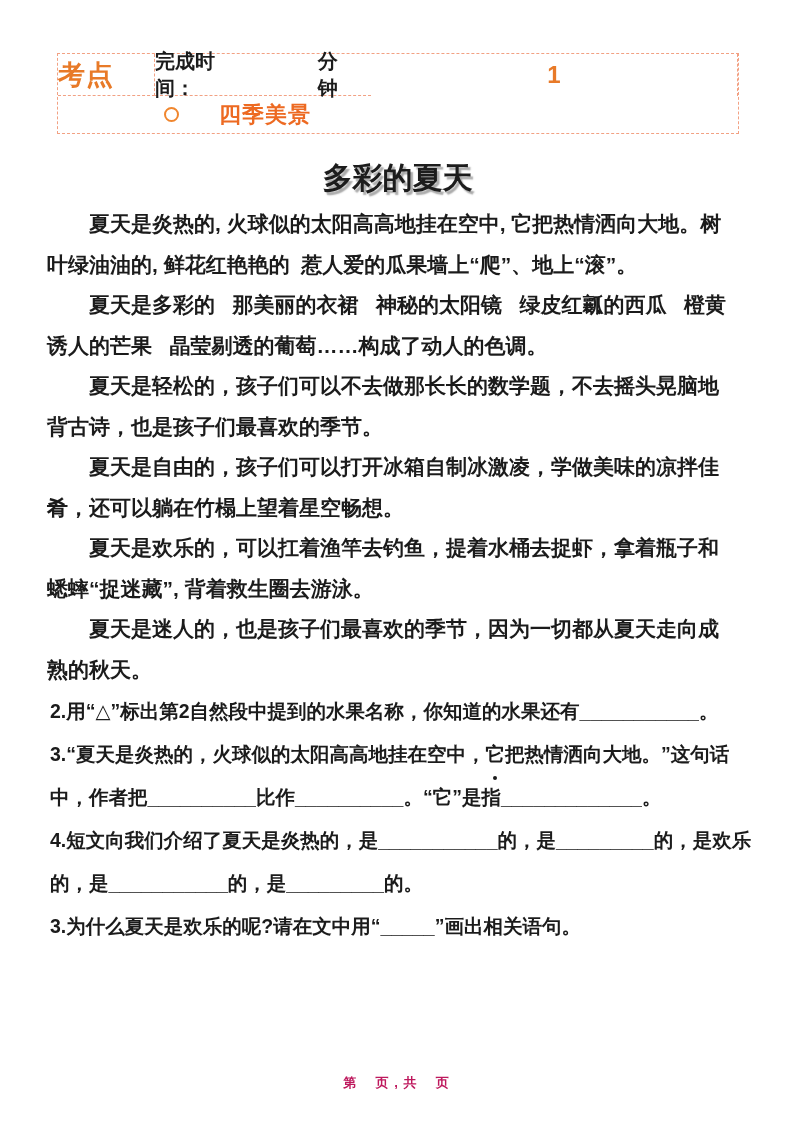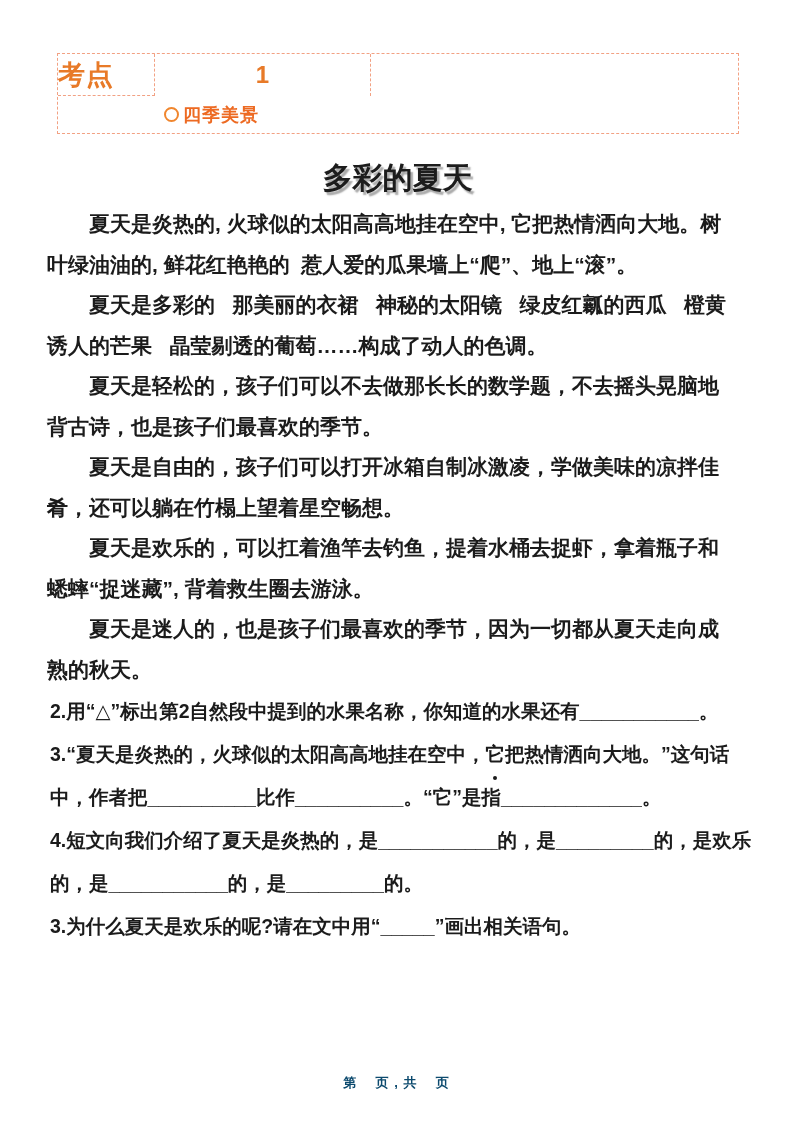--- a/index.html
+++ b/index.html
@@ -41,21 +41,21 @@
     border-bottom:1.6px dashed var(--border);
     justify-content:flex-end;gap:70px;padding-right:16px;font-size:20px;
   }
   .cell-exam-number{
     justify-content:center;
     border-right:1.6px dashed var(--border);
     color:var(--accent);font-size:24px;
   }
   .cell-topic{
     grid-column:2 / 4;
-    padding-left:9px;font-size:18px;color:var(--topic);letter-spacing:1px;
+    padding-left:9px;font-size:22px;color:var(--topic);letter-spacing:1px;gap:36px;
   }
   .ring{
     display:inline-block;width:15px;height:15px;border-radius:50%;
     border:2.6px solid #f0862e;margin-right:4px;flex:0 0 auto;
   }
   
   .article-title{
     position:absolute;left:1px;top:158px;width:100%;
     margin:0;text-align:center;
     font-size:30px;font-weight:700;color:#1c1c1c;
@@ -74,29 +74,33 @@
   .questions p{margin:0;white-space:pre-wrap;word-break:break-word;}
   .emph{position:relative;display:inline-block;}
   .emph::after{
     content:"";position:absolute;left:50%;bottom:-4px;transform:translateX(-50%);
     width:4px;height:4px;border-radius:50%;background:var(--ink);
   }
   
   .footer{
     position:absolute;left:0;bottom:30px;width:100%;
     text-align:center;font-size:13px;font-weight:700;
-    white-space:pre;letter-spacing:1px;color:#0c4a6e;
+    white-space:pre;letter-spacing:1px;color:#be185d;
   }
 </style>
 </head>
 <body>
 
 <div class="header-box">
   <div class="hc cell-exam-label">
     <span>考点</span>
+  </div>
+  <div class="hc cell-time">
+    <span>完成时间：</span>
+    <span>分钟</span>
   </div>
   <div class="hc cell-exam-number">
     <span>1</span>
   </div>
   <div class="hc cell-topic">
     <span class="ring"></span>
     <span>四季美景</span>
   </div>
 </div>
 

